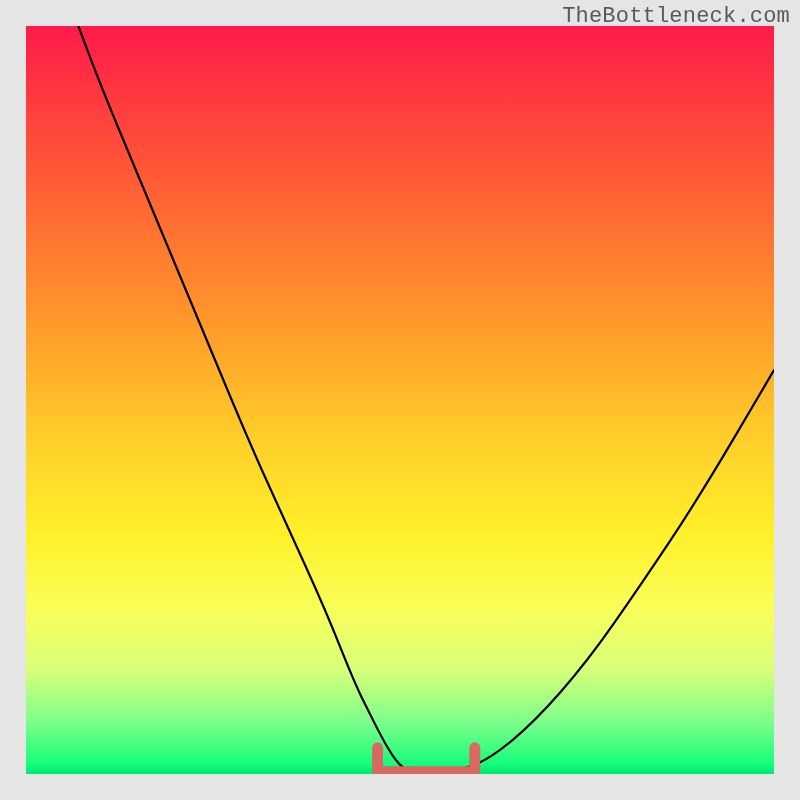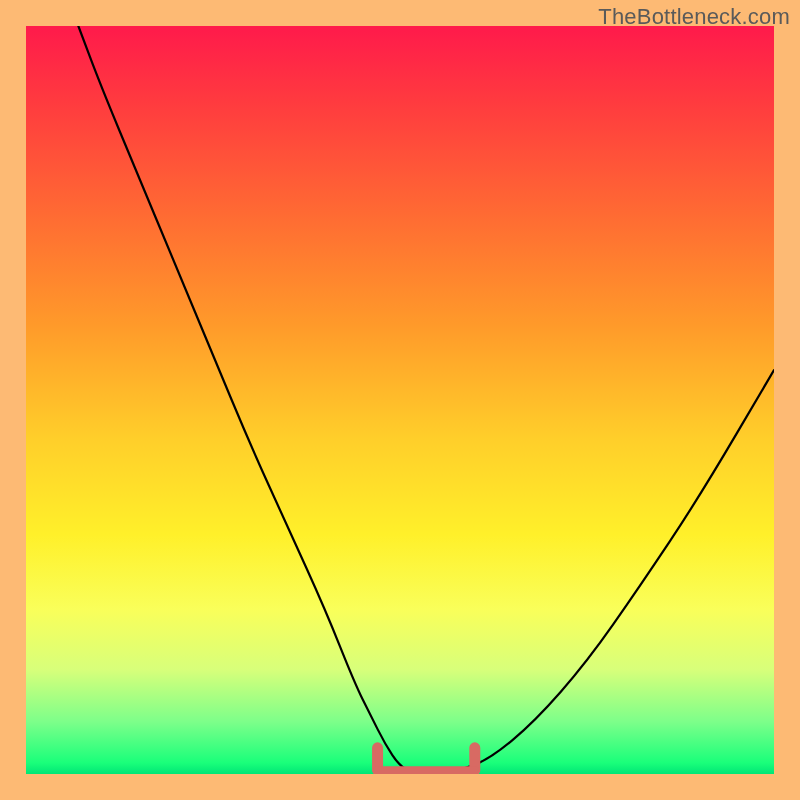--- a/index.html
+++ b/index.html
@@ -9,21 +9,22 @@
     height: 800px;
     background: #000;
     font-family: Arial, Helvetica, sans-serif;
   }
   .frame {
     position: absolute;
     left: 0;
     top: 0;
     width: 800px;
     height: 800px;
-    background: #fdba74;
+    background: #e5e5e5;
+    font-family: Liberation Mono, monospace;
   }
   .plot {
     position: absolute;
     left: 26px;
     top: 26px;
     width: 748px;
     height: 748px;
     
     background: linear-gradient(to bottom,
       #ff1a4b 0%,

